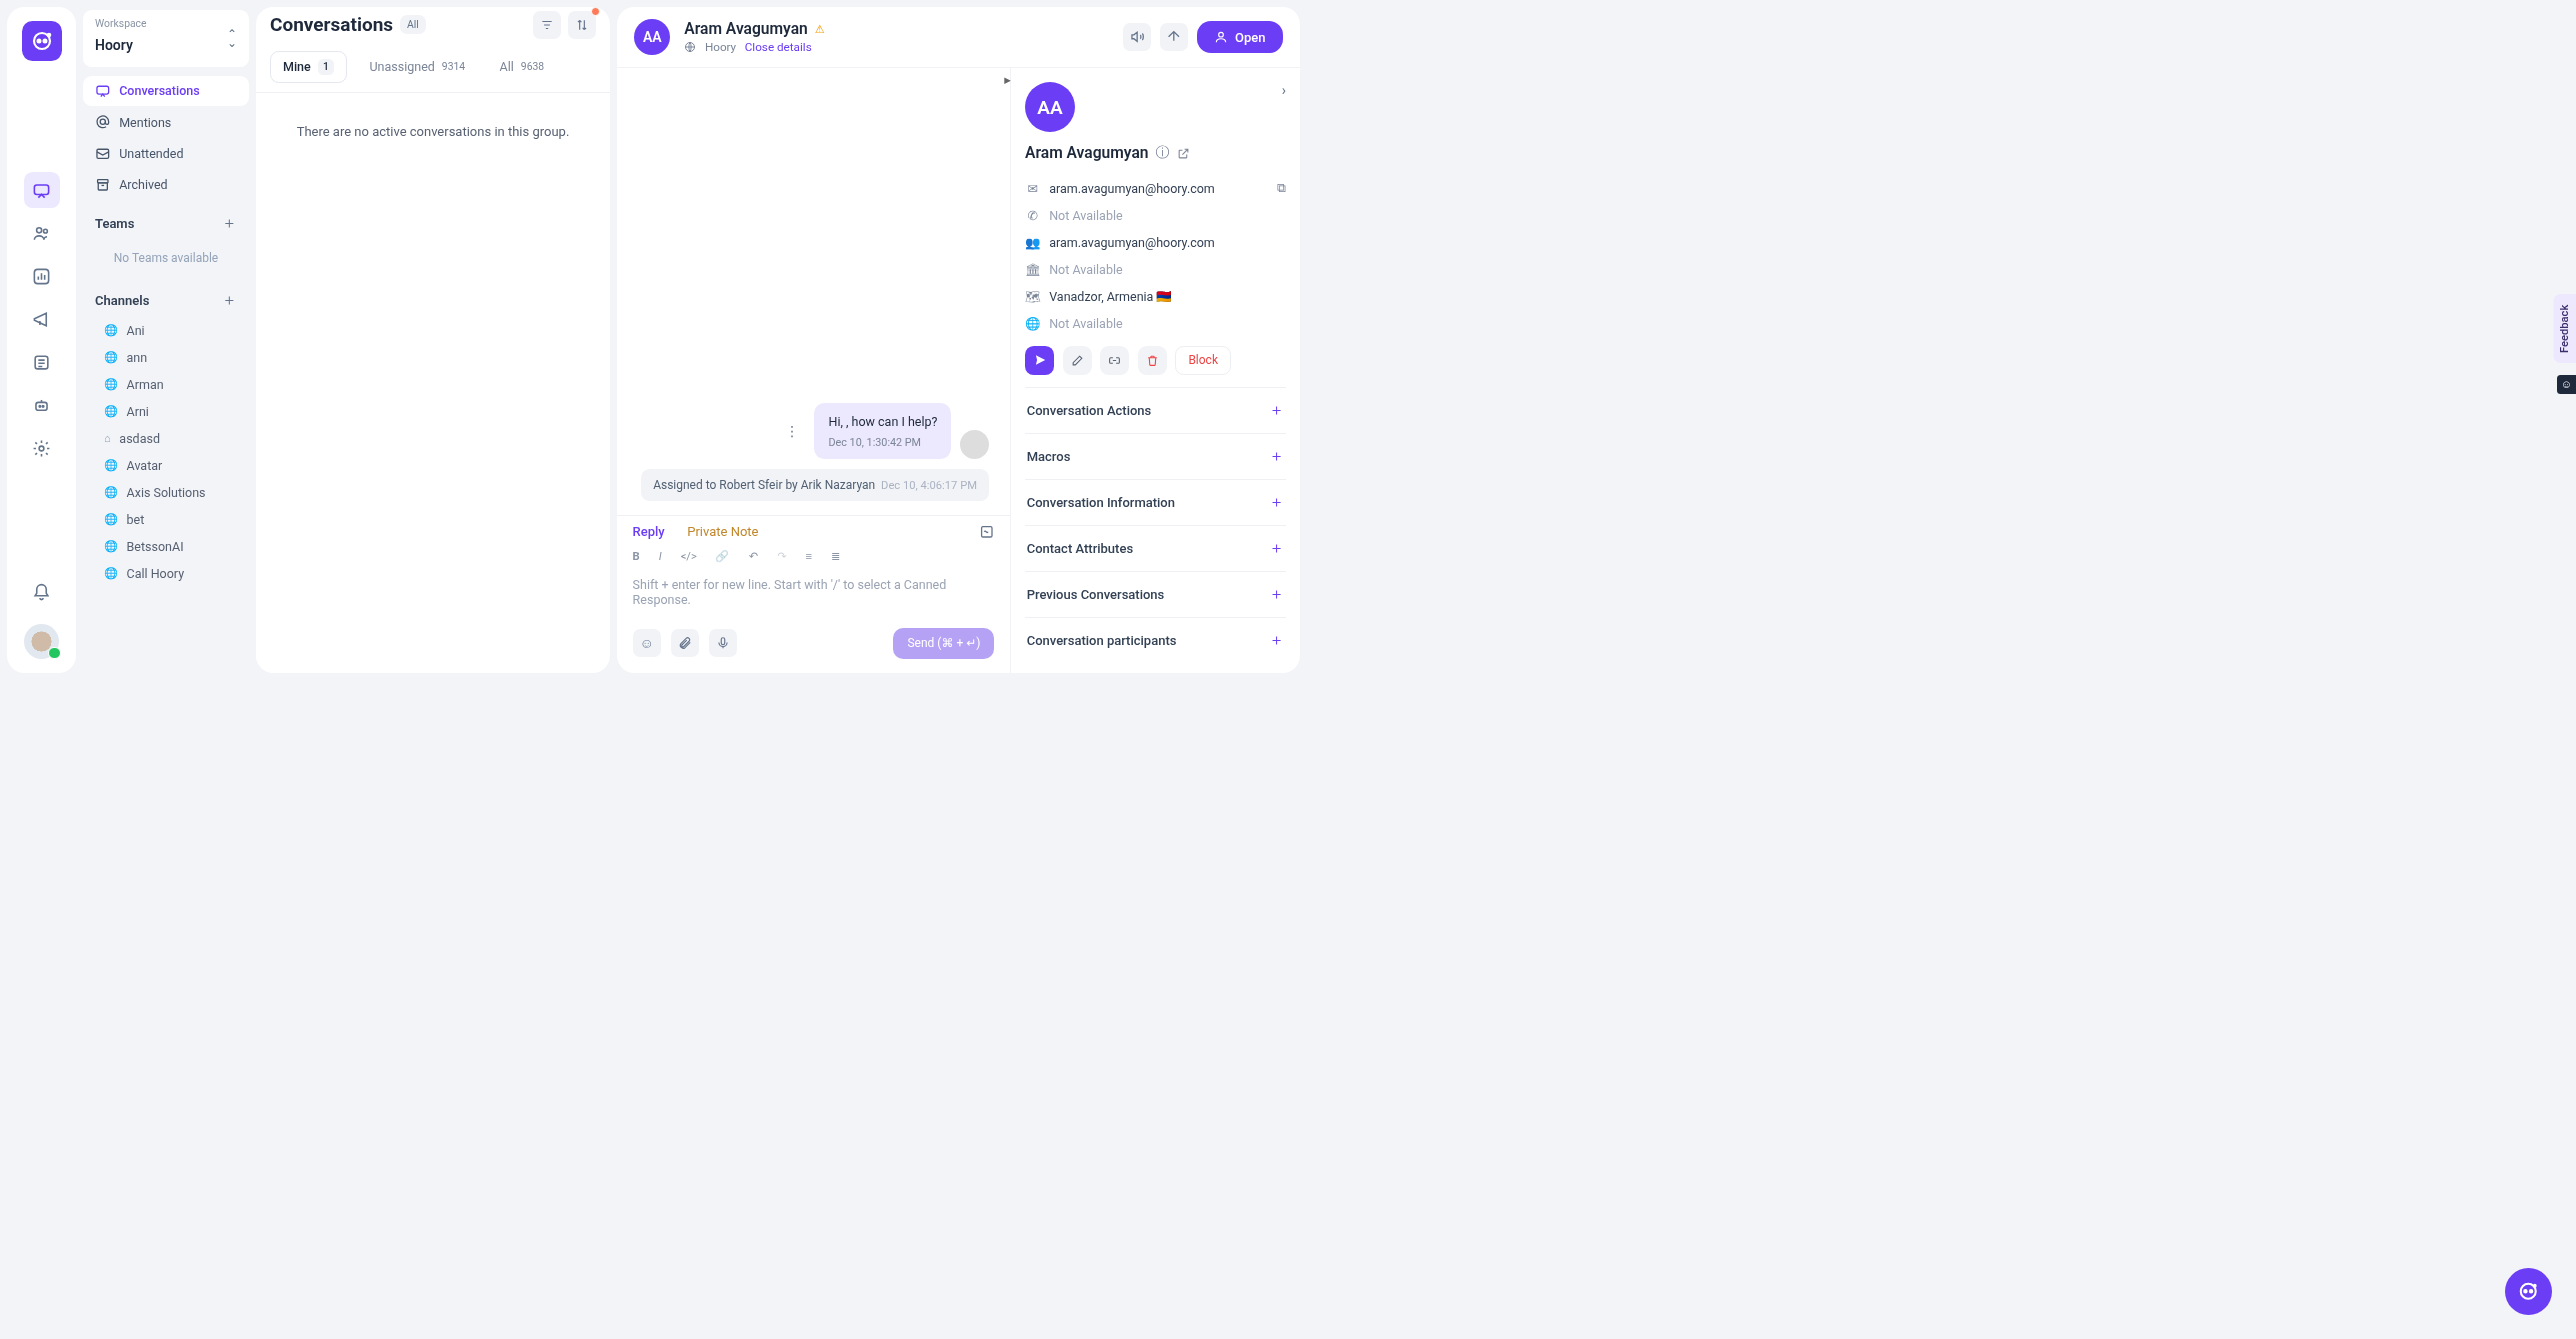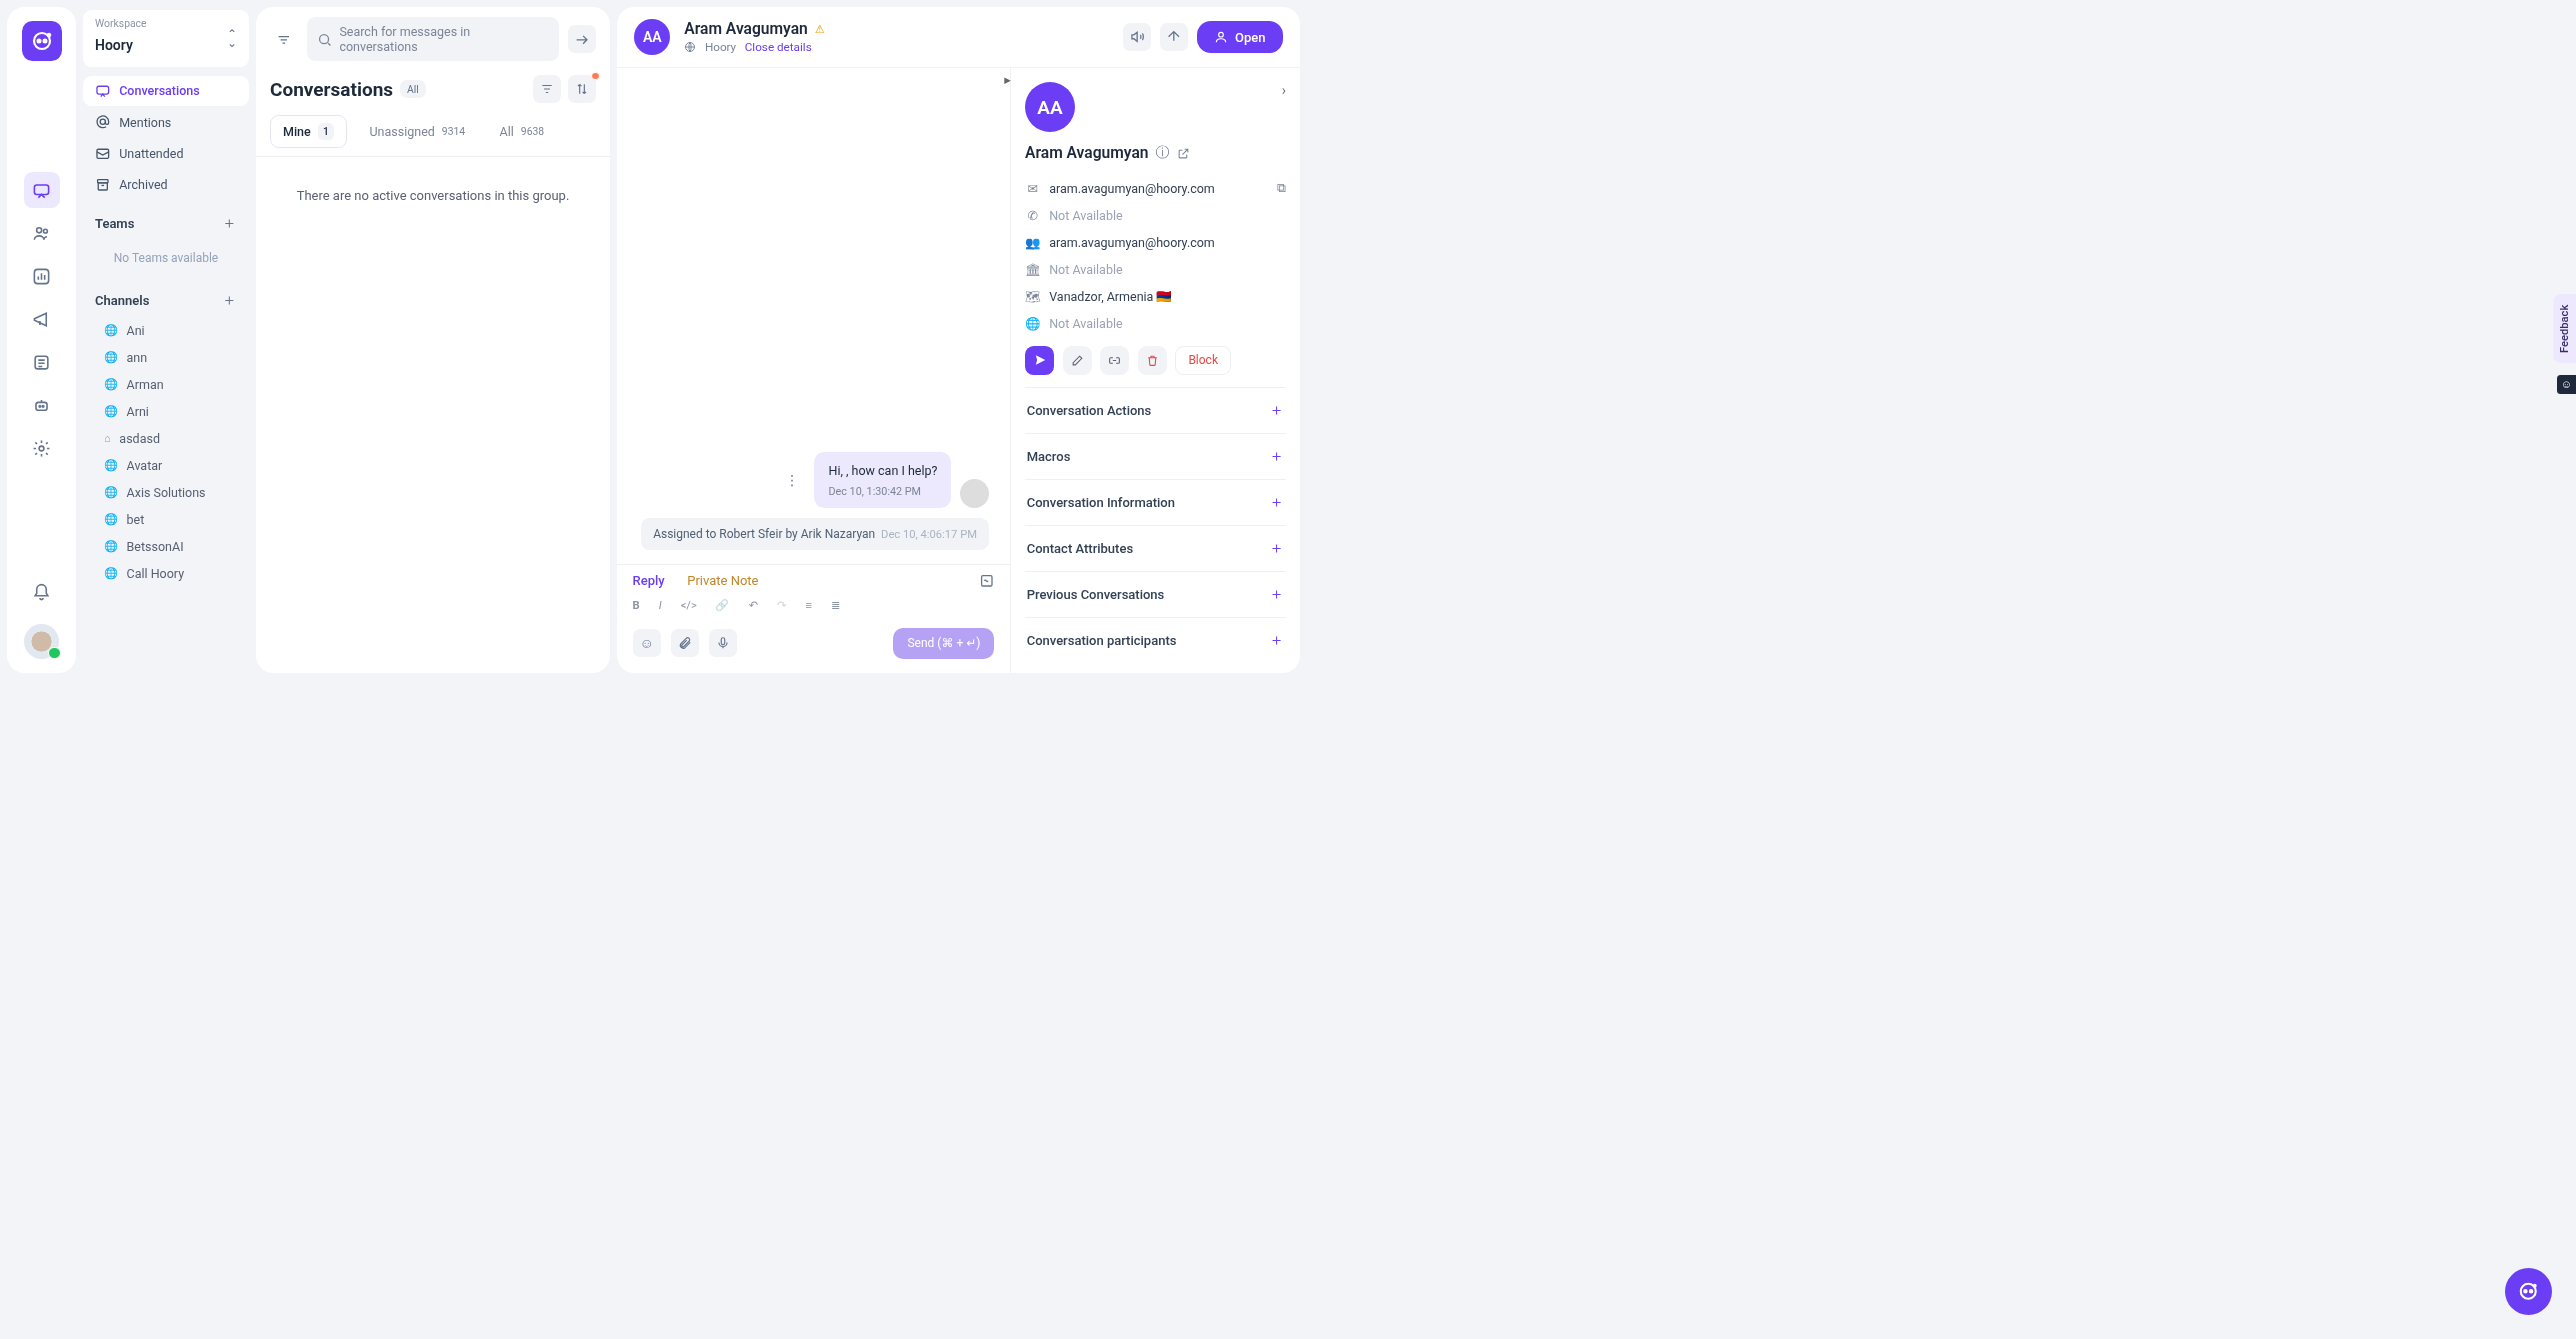--- a/index.html
+++ b/index.html
@@ -277,39 +277,20 @@
         </div>
         <div class="channel-item">
           <span class="ch-ic">🌐</span>
           <span>Call Hoory</span>
         </div>
       </div>
   </div>
 
   <div class="main">
     <div class="panel list-panel">
-      <div class="list-top">
-        <div class="icon-btn">
-          <svg width="15.6" height="15.6" viewBox="0 0 24 24" fill="none" stroke="currentColor" stroke-width="2">
-              <path d="M4 7h16M7 12h10M10 17h4"></path>
-            </svg>
-        </div>
-        <div class="search-box">
-          <svg width="15.6" height="15.6" viewBox="0 0 24 24" fill="none" stroke="currentColor" stroke-width="2">
-              <circle cx="11" cy="11" r="7"></circle>
-              <path d="M21 21l-4-4"></path>
-            </svg>
-          <span>Search for messages in conversations</span>
-        </div>
-        <div class="icon-btn boxed">
-          <svg width="15.6" height="15.6" viewBox="0 0 24 24" fill="none" stroke="currentColor" stroke-width="2">
-              <path d="M14 6l6 6-6 6M20 12H4"></path>
-            </svg>
-        </div>
-      </div>
       <div class="list-header">
         <h2>Conversations</h2>
         <span class="pill">All</span>
         <div class="header-actions">
           <div class="icon-btn boxed">
             <svg width="14" height="14" viewBox="0 0 24 24" fill="none" stroke="currentColor" stroke-width="2">
                 <path d="M4 6h16M7 12h10M10 18h4"></path>
               </svg>
           </div>
           <div class="icon-btn boxed" style="position:relative">
@@ -409,20 +390,21 @@
             <div class="fmt-bar">
               <span><b>B</b></span>
               <span><i>I</i></span>
               <span>&lt;/&gt;</span>
               <span style="opacity:.4">🔗</span>
               <span>↶</span>
               <span style="opacity:.4">↷</span>
               <span>≡</span>
               <span>≣</span>
             </div>
+            <div class="compose-input">Shift + enter for new line. Start with '/' to select a Canned Response.</div>
             <div class="compose-footer">
               <div class="icon-btn boxed">☺</div>
               <div class="icon-btn boxed">
                 <svg width="14" height="14" viewBox="0 0 24 24" fill="none" stroke="currentColor" stroke-width="2">
                     <path d="M21 11l-9 9a5 5 0 01-7-7l9-9a3.5 3.5 0 015 5l-9 9a2 2 0 01-3-3l8-8"></path>
                   </svg>
               </div>
               <div class="icon-btn boxed">
                 <svg width="14" height="14" viewBox="0 0 24 24" fill="none" stroke="currentColor" stroke-width="2">
                     <rect x="9" y="3" width="6" height="12" rx="3"></rect>

